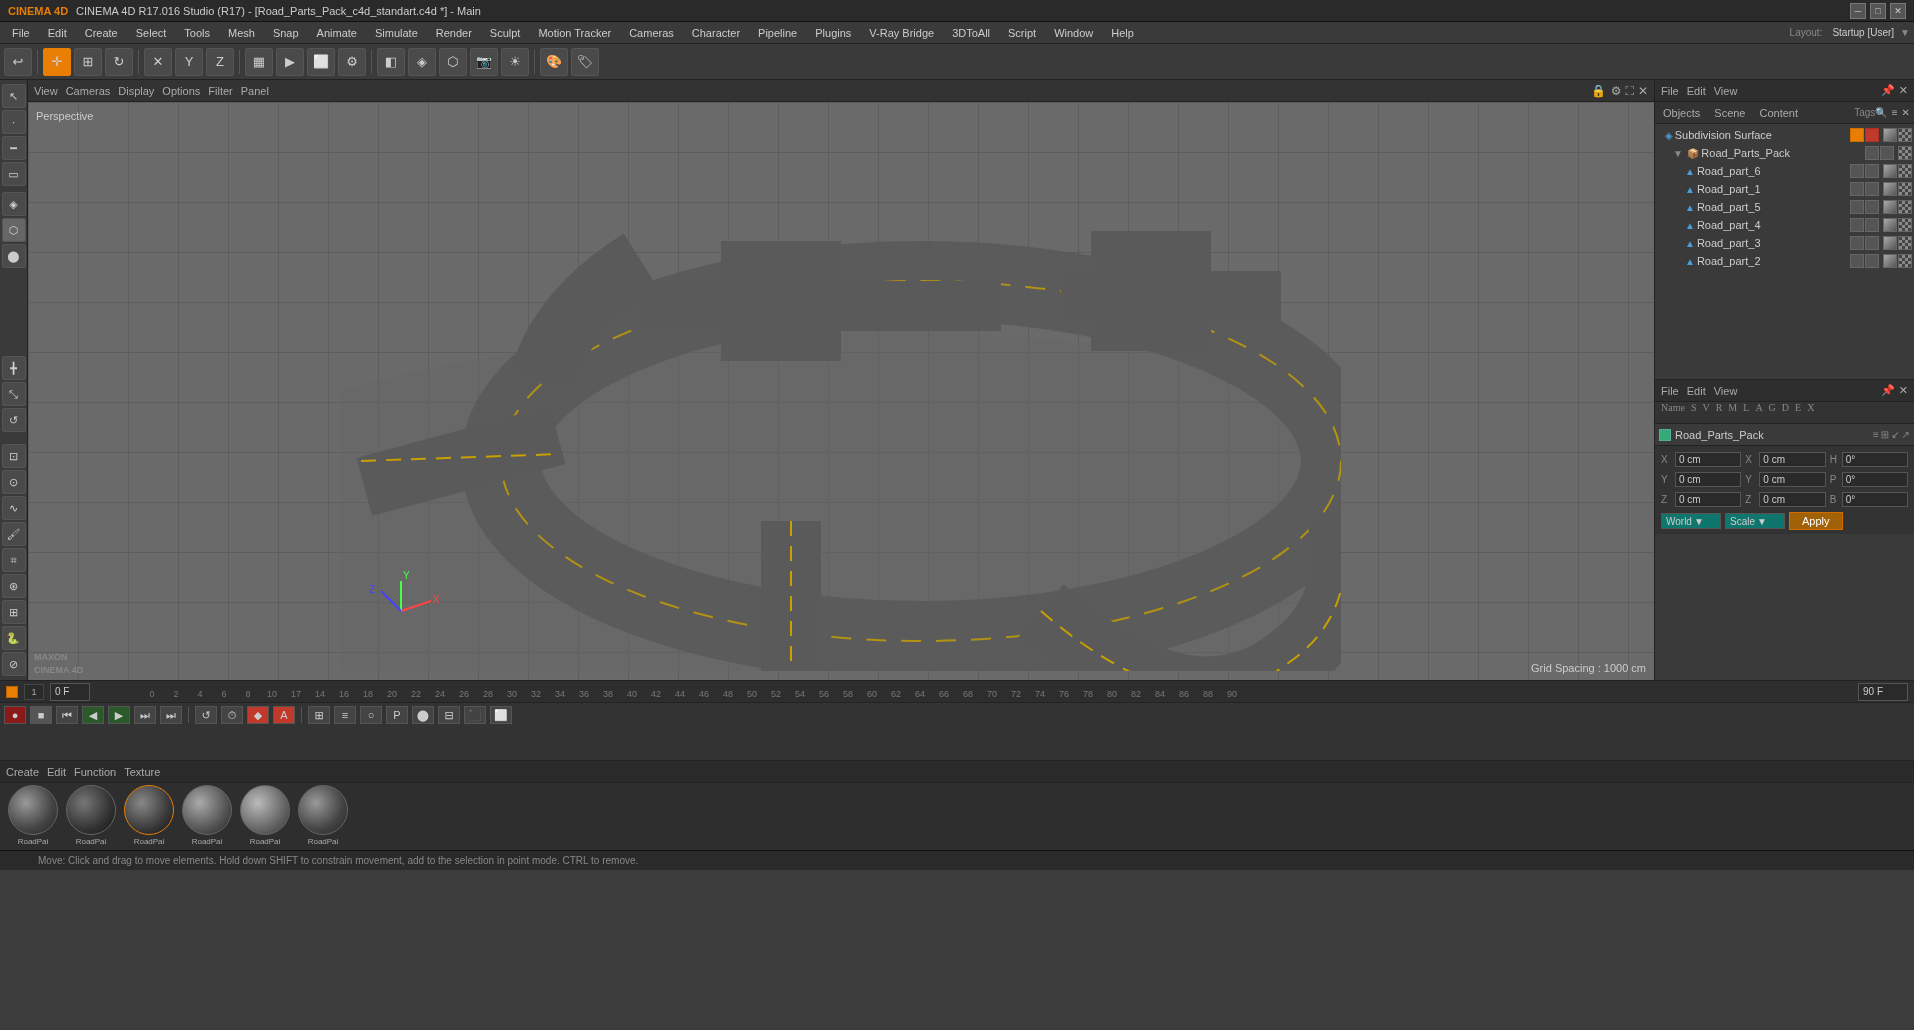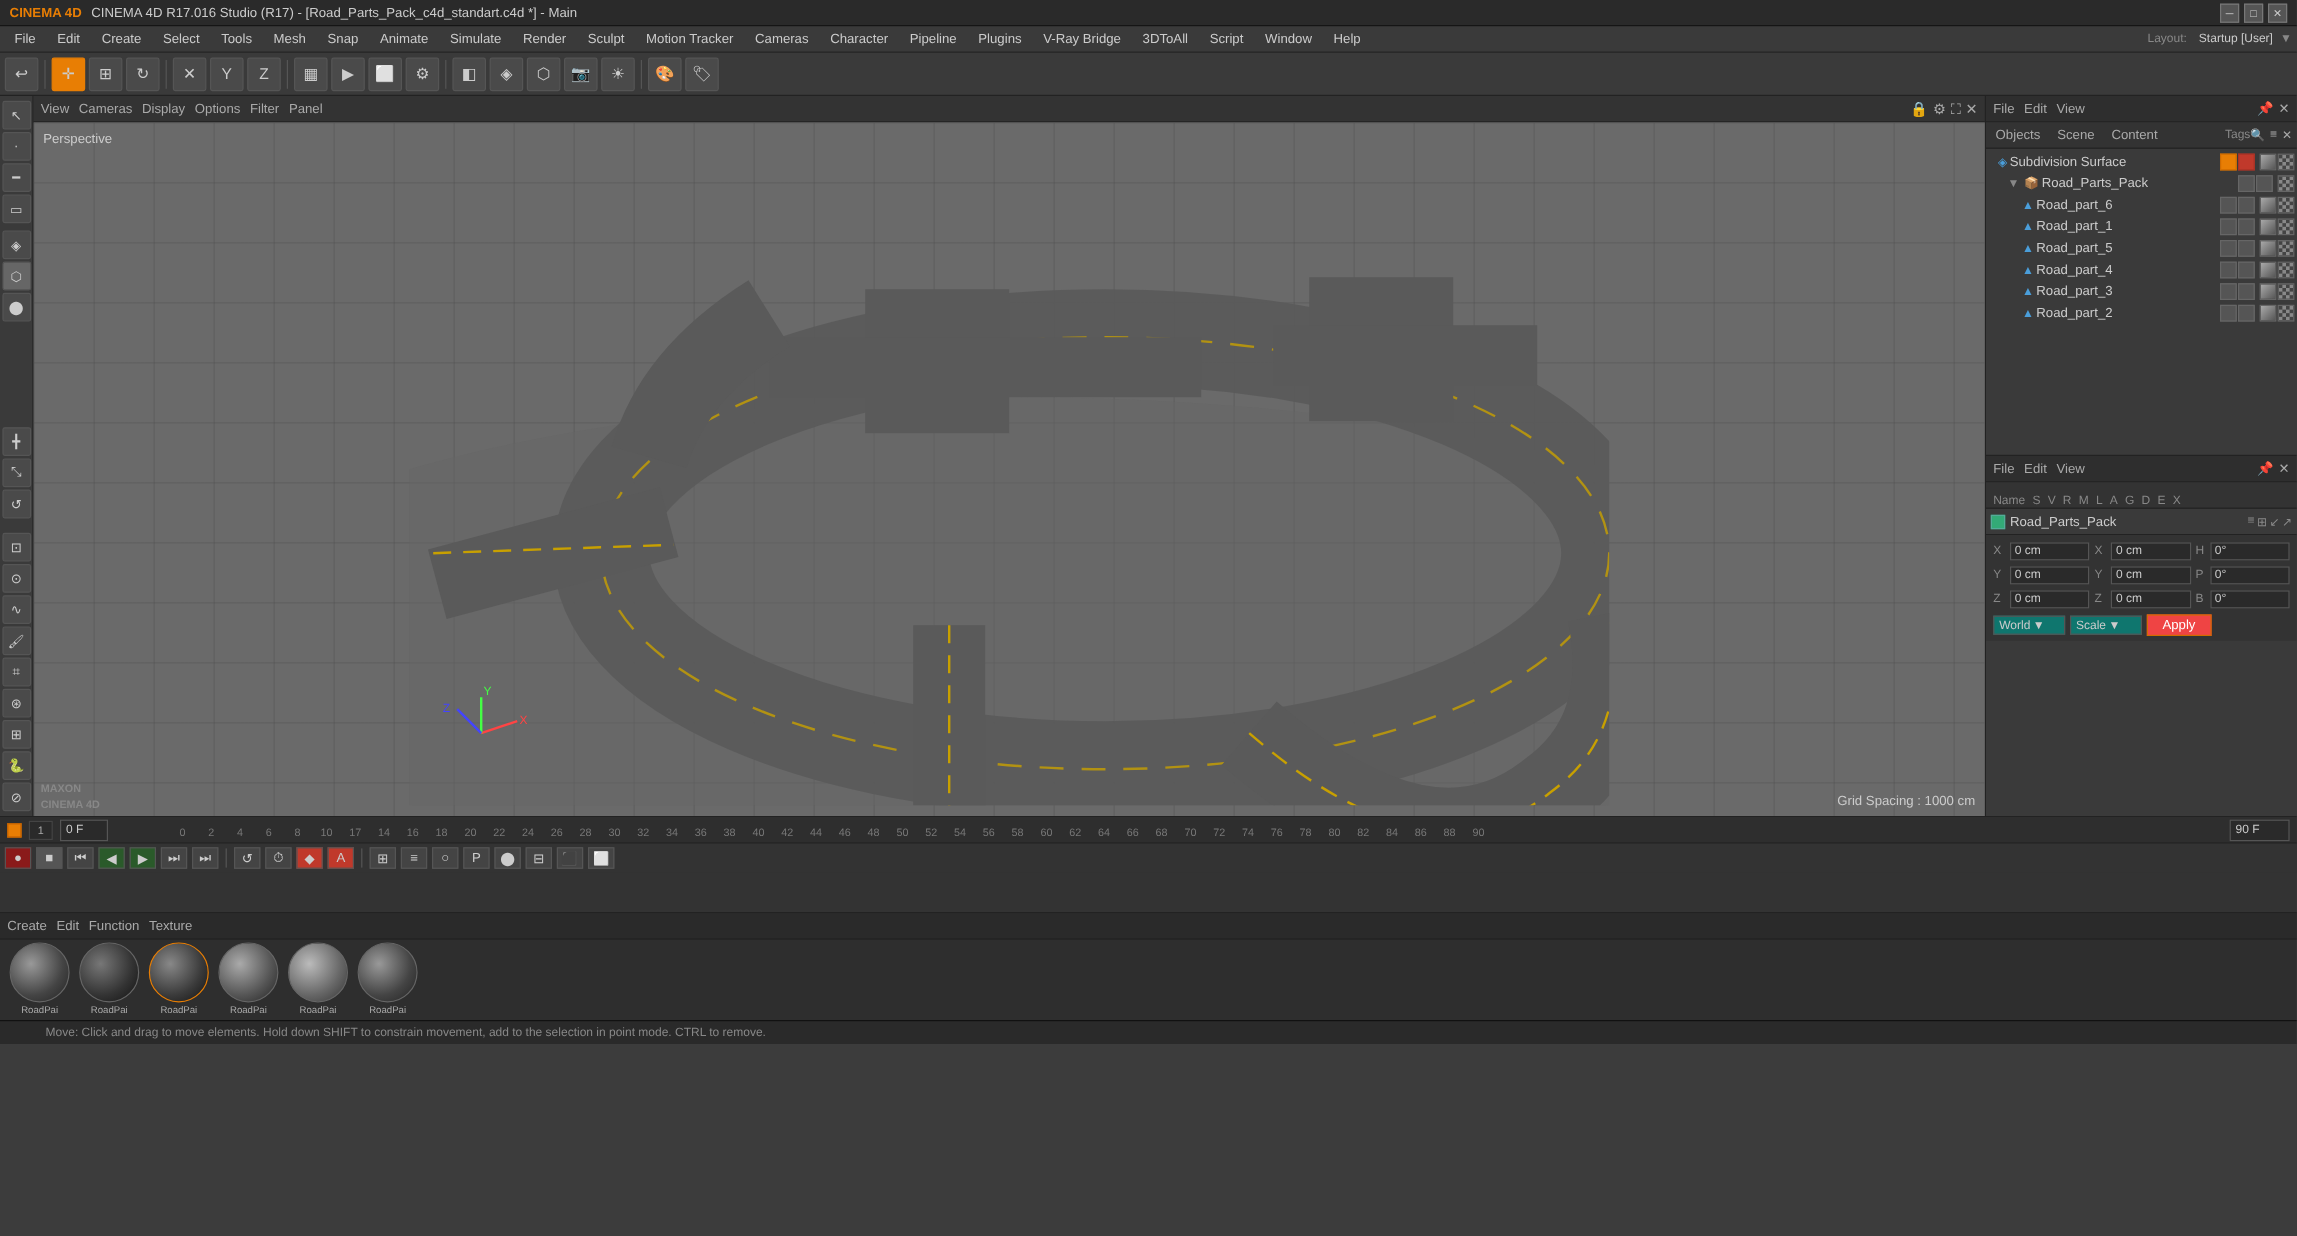--- a/index.html
+++ b/index.html
@@ -335,24 +335,25 @@
       display: flex;
       align-items: center;
       justify-content: space-between;
       padding: 0 6px;
       border-bottom: 1px solid #222;
     }
     #attributes-header {
       height: 22px;
       background: #333;
       display: flex;
-      align-items: flex-end;
+      align-items: flex-start;
       gap: 6px;
       padding: 0 6px;
       border-bottom: 1px solid #222;
+      font-family: Liberation Serif, serif;
     }
     .attr-col {
       font-size: 10px;
       color: #888;
     }
     #selected-obj-row {
       height: 22px;
       display: flex;
       align-items: center;
       padding: 0 4px;
@@ -506,21 +507,21 @@
       color: #ccc;
       padding: 0 4px;
       display: flex;
       align-items: center;
       gap: 2px;
       cursor: pointer;
       min-width: 60px;
     }
     .apply-btn {
       height: 18px;
-      background: #ef4444;
+      background: #a16207;
       border: 1px solid #d06c00;
       font-size: 11px;
       color: #fff;
       padding: 0 12px;
       cursor: pointer;
       display: flex;
       align-items: center;
     }
 
     

